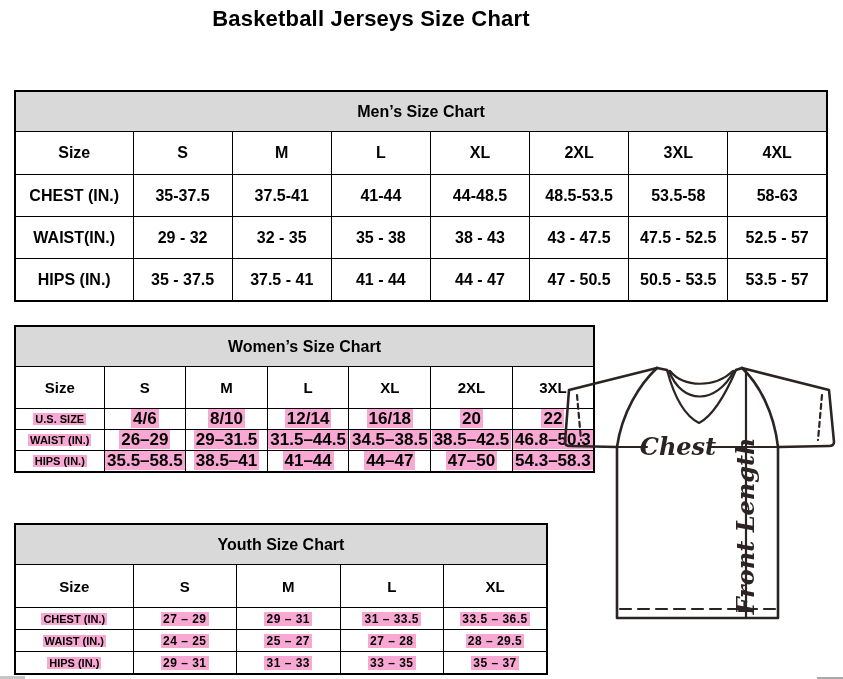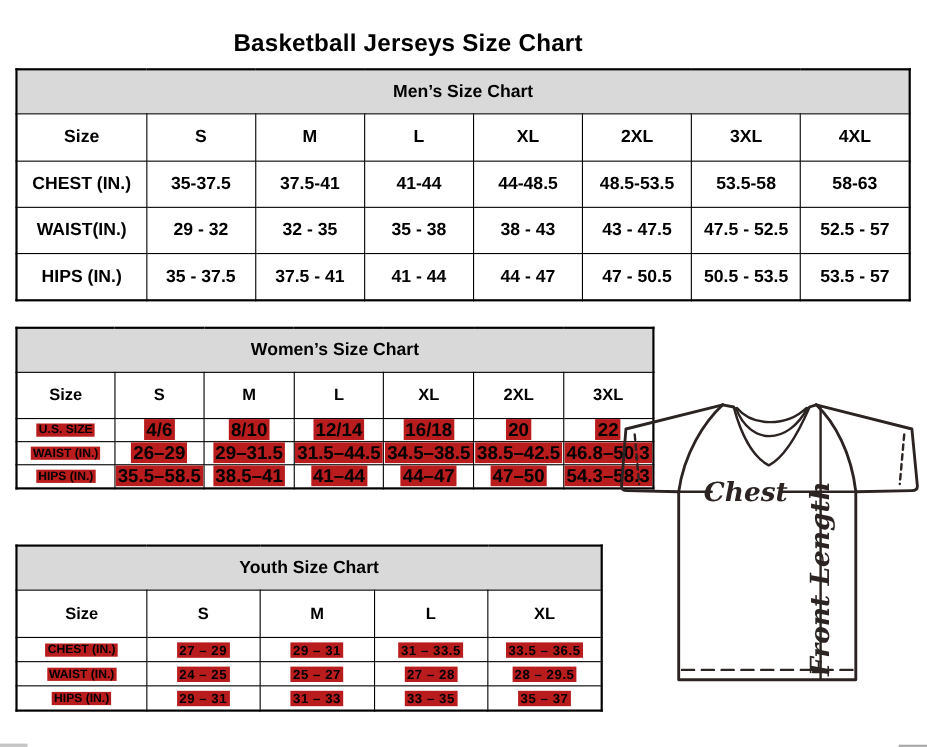--- a/index.html
+++ b/index.html
@@ -3,26 +3,26 @@
 <meta charset="utf-8">
 <style>
   html,body{margin:0;padding:0;}
   body{
     width:843px;height:679px;position:relative;background:#ffffff;
     font-family:"Liberation Sans","DejaVu Sans",sans-serif;color:#000;
     overflow:hidden;
   }
   .page-title{
     position:absolute;left:0;top:6px;width:742px;text-align:center;
-    font-size:22px;font-weight:bold;letter-spacing:.2px;margin-top:20px;
+    font-size:22px;font-weight:bold;letter-spacing:.2px;
   }
   .size-table{position:absolute;border-collapse:collapse;table-layout:fixed;}
   .size-table,
   .size-table th,.size-table td{border:1px solid #000;}
-  .size-table{border:2px solid #000;}
+  .size-table{border:2px solid #000;margin-top:28px;}
   .size-table th,.size-table td{
     text-align:center;vertical-align:middle;font-weight:bold;padding:0;
     overflow:hidden;white-space:nowrap;
   }
   .size-table .caption{
     background:#d9d9d9;font-size:16px;font-weight:bold;height:39px;
   }
   
   .men{left:14px;top:62px;width:814px;}
   .men .head-row th{height:42px;font-size:16px;}
@@ -31,21 +31,21 @@
   .women{left:14px;top:297px;width:581px;}
   .women .head-row th{height:41px;font-size:15px;}
   .women .data-row th,.women .data-row td{height:20px;font-size:11px;}
   .women .data-row td{font-size:17px;}
   
   .youth{left:14px;top:495px;width:534px;}
   .youth .head-row th{height:42px;font-size:15px;}
   .youth .data-row th,.youth .data-row td{height:21px;font-size:11px;}
   .youth .data-row td{font-size:12px;letter-spacing:.5px;}
   
-  .compact .data-row .hl{background:#b91c1c;padding:0 2px;}
+  .compact .data-row .hl{background:#f9a8d4;padding:0 2px;}
   
   .jersey-wrap{position:absolute;left:556px;top:358px;width:287px;height:270px;text-align:right;}
   .jersey-wrap svg{display:block;}
   
   .scroll-frag{position:absolute;}
   .scroll-frag.left{left:0;top:676px;width:25px;height:3px;background:#c6c6c6;}
   .scroll-frag.right{left:817px;top:677px;width:26px;height:2px;background:#a9a9a9;}
 </style>
 </head>
 <body>

